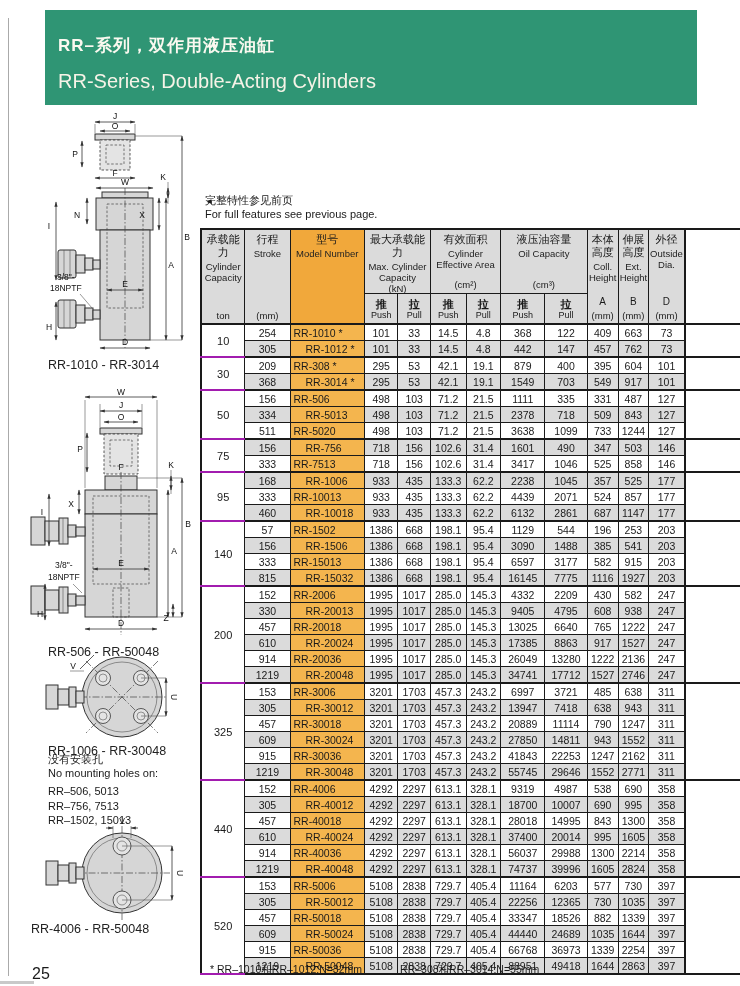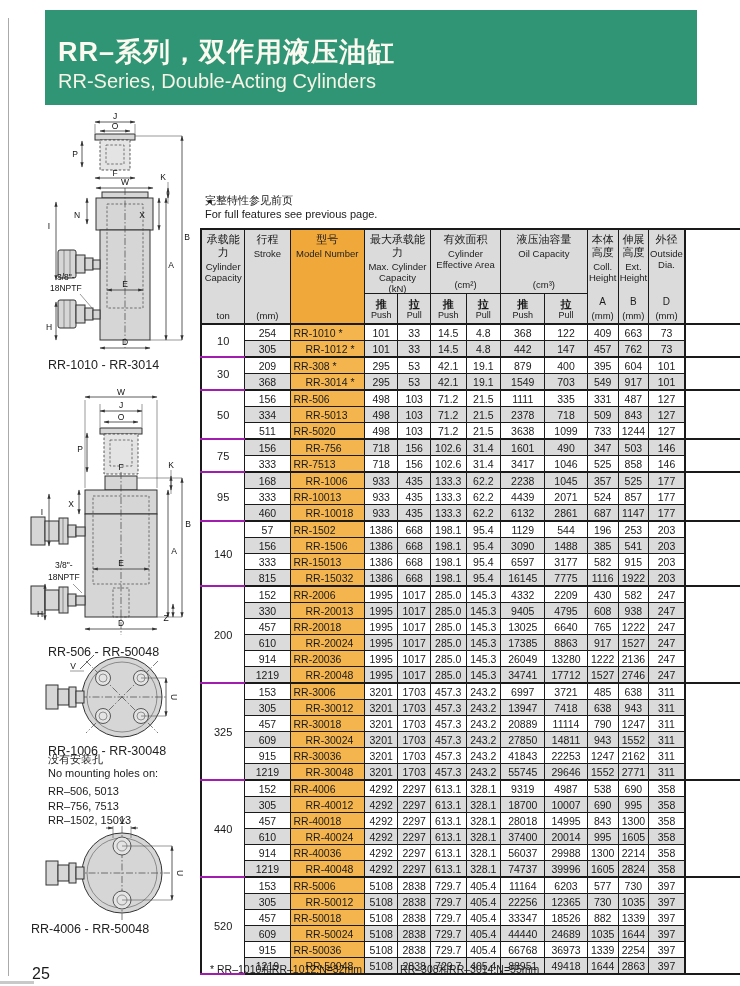--- a/index.html
+++ b/index.html
@@ -5,21 +5,21 @@
   html,body{margin:0;padding:0;background:#fff;}
   #page{position:relative;width:740px;height:986px;background:#ffffff;overflow:hidden;
         font-family:"Liberation Sans","DejaVu Sans",sans-serif;color:#1a1a1a;}
   
   .page-left-rule{position:absolute;left:8px;top:18px;width:1px;height:958px;background:#aaa;}
   .page-bottom-sliver{position:absolute;left:0;top:981px;width:34px;height:3px;background:#c9c9c9;}
 
   
   .banner{position:absolute;left:45px;top:10px;width:652px;height:95px;background:#2f9574;
           padding:0;box-sizing:border-box;}
-  .banner .t-zh{position:absolute;left:13px;top:24px;font-size:27px;font-weight:bold;
+  .banner .t-zh{position:absolute;left:13px;top:24px;font-size:17px;font-weight:bold;
                 color:#fbf9f0;letter-spacing:1px;}
   .banner .t-en{position:absolute;left:13px;top:60px;font-size:20px;color:#f6f3e7;}
 
   
   .note{position:absolute;left:205px;top:193px;font-size:11px;line-height:14px;}
   .note .mk{position:absolute;left:0;top:2px;font-size:8px;}
   .note .ln{}
 
   
   #tbl-wrap{position:absolute;left:200px;top:228px;}
@@ -695,21 +695,21 @@
           <tr class="shade group-end">
             <td class="c-num">815</td>
             <td class="c-model">RR-15032</td>
             <td class="c-num">1386</td>
             <td class="c-num">668</td>
             <td class="c-num">198.1</td>
             <td class="c-num">95.4</td>
             <td class="c-num">16145</td>
             <td class="c-num">7775</td>
             <td class="c-num">1116</td>
-            <td class="c-num">1922</td>
+            <td class="c-num">1927</td>
             <td class="c-num c-last">203</td>
             <td class="ext ext-line"></td>
           </tr>
           <tr>
             <td rowspan="6" class="ton-cell col-first">200</td>
             <td class="c-num">152</td>
             <td class="c-model">RR-2006</td>
             <td class="c-num">1995</td>
             <td class="c-num">1017</td>
             <td class="c-num">285.0</td>

